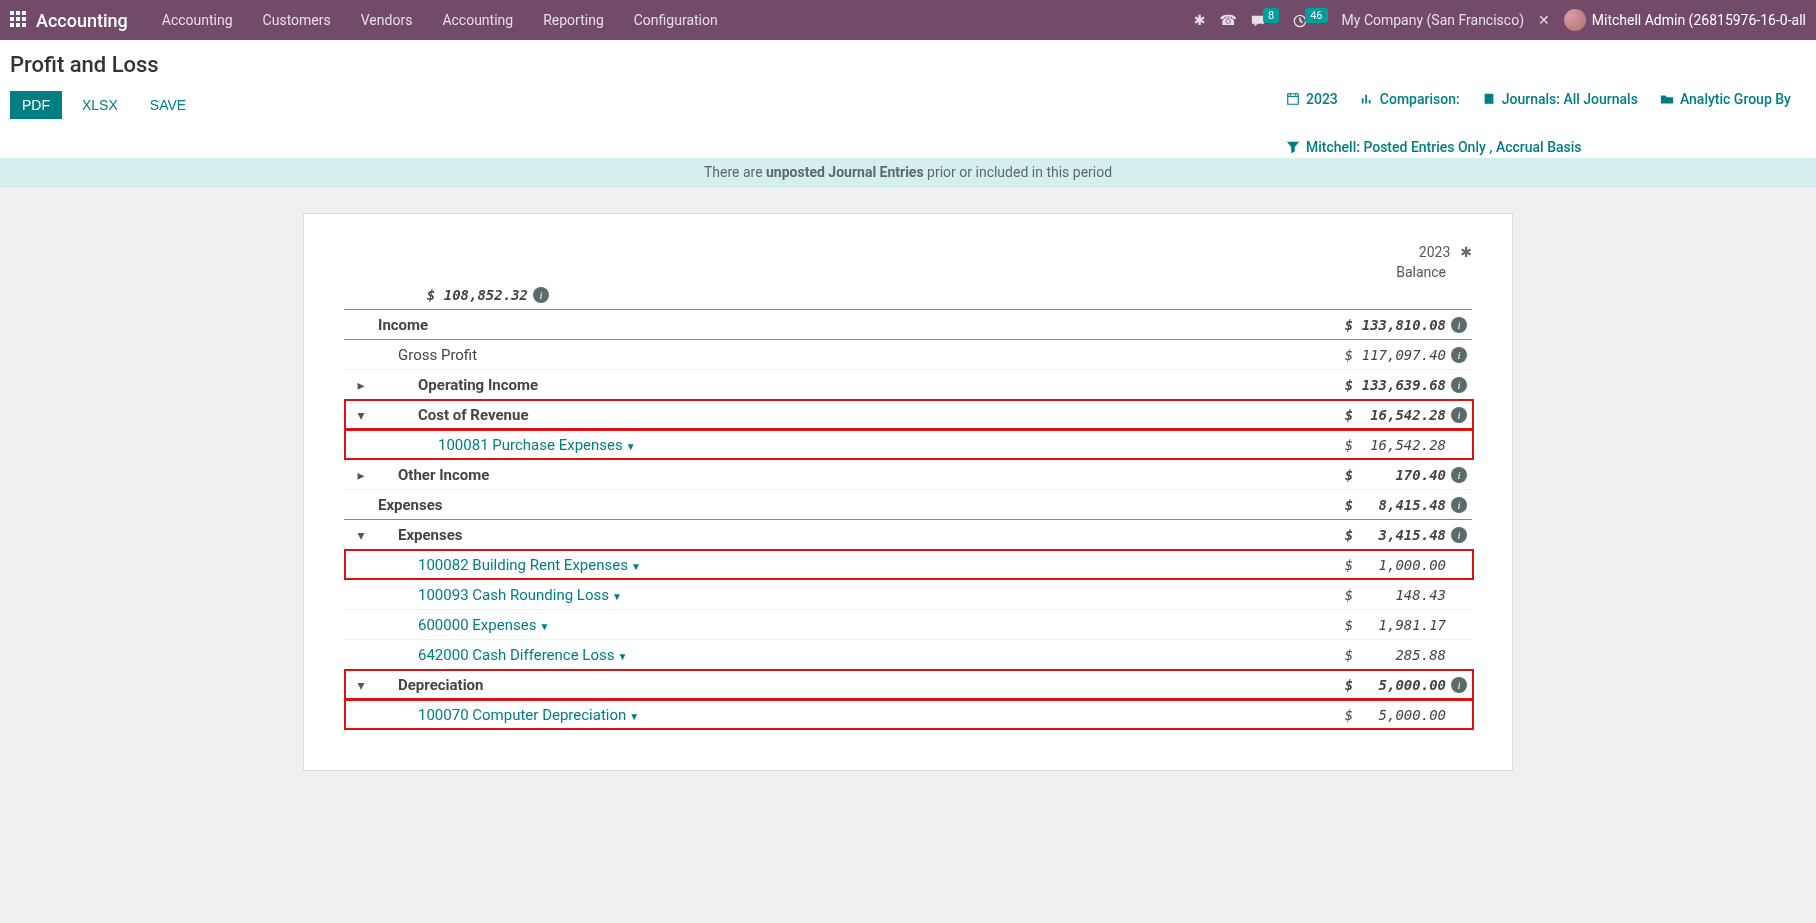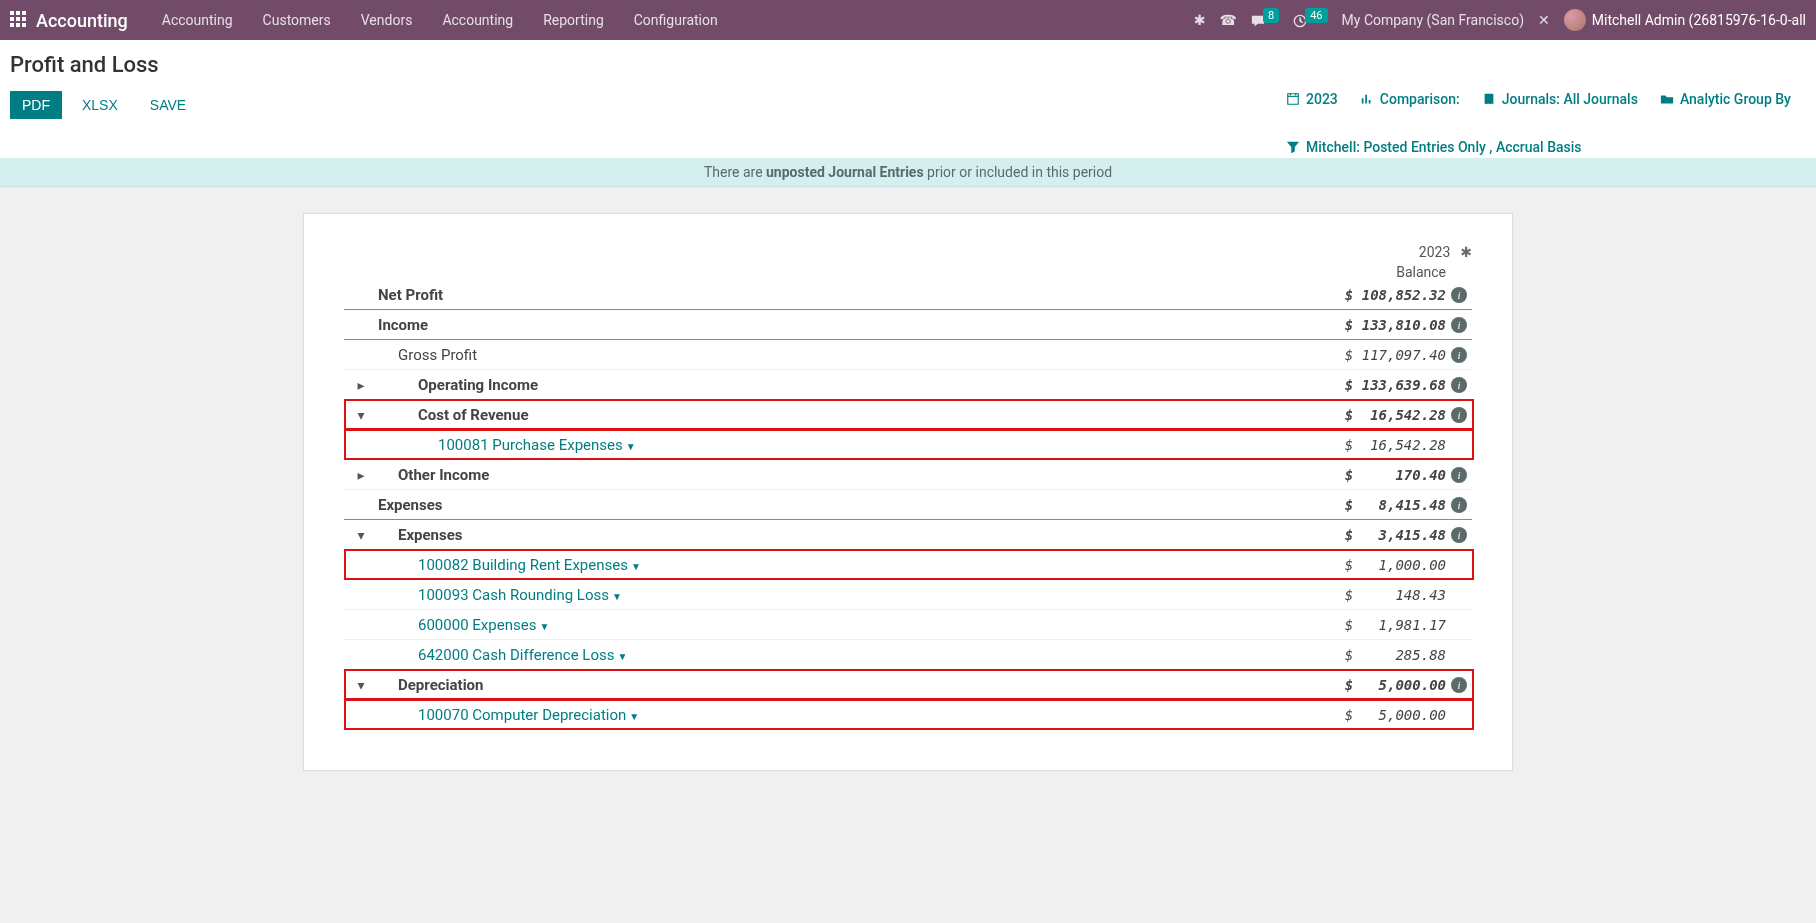--- a/index.html
+++ b/index.html
@@ -162,21 +162,20 @@
     <div class="col-head">
       <div class="year-row">
         <span>2023</span>
         <span class="bug">✱</span>
       </div>
       <div style="margin-right:26px;">Balance</div>
     </div>
     <div id="report-lines">
         <div class="line bold sec">
           <div class="caret-cell"></div>
-          <div class="label"><span class="indent" style="width: 0px;"></span><span>Net Profit</span></div>
           <div class="val">$ 108,852.32</div>
           <div class="info"><span class="i">i</span></div>
         </div>
         <div class="line bold sec">
           <div class="caret-cell"></div>
           <div class="label"><span class="indent" style="width: 0px;"></span><span>Income</span></div>
           <div class="val">$ 133,810.08</div>
           <div class="info"><span class="i">i</span></div>
         </div>
         <div class="line sub">

